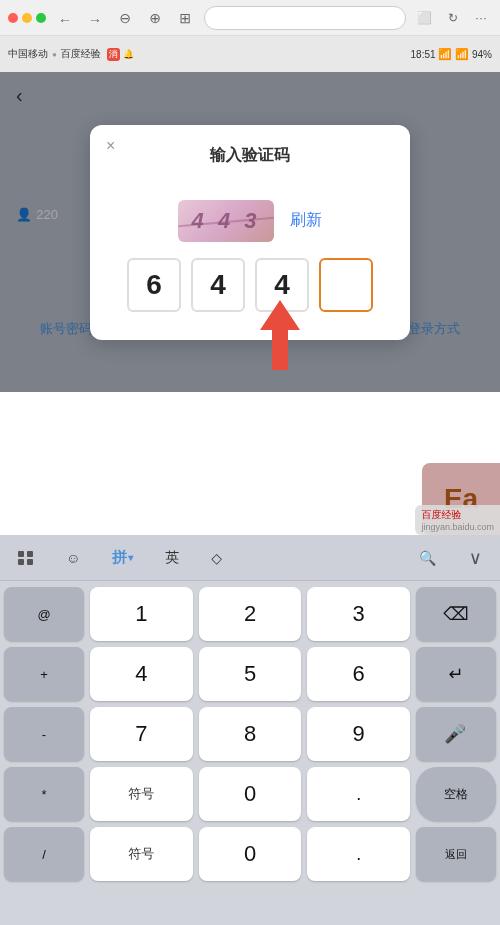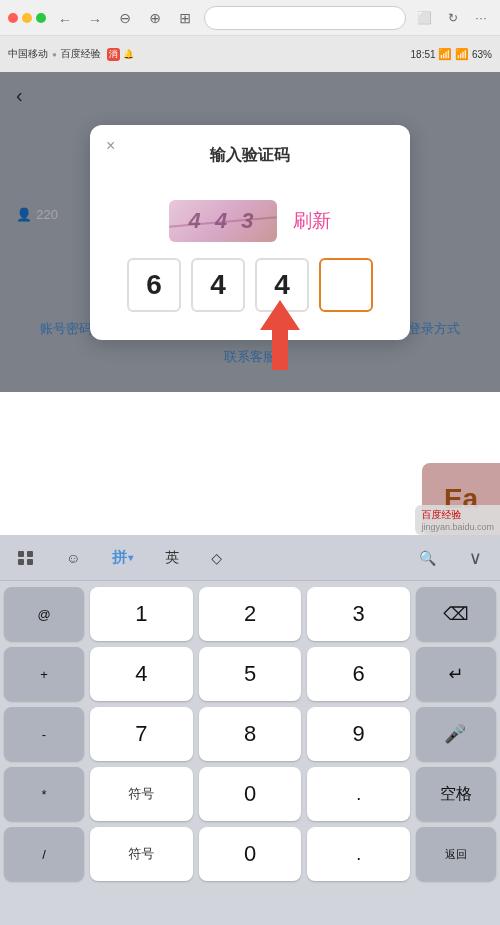--- a/index.html
+++ b/index.html
@@ -146,21 +146,21 @@
       margin-bottom: 34px;
     }
     .captcha-area {
       display: flex;
       align-items: center;
       justify-content: center;
       gap: 16px;
       margin-bottom: 16px;
     }
     .captcha-image {
-      width: 108px;
+      width: 96px;
       height: 42px;
       background: linear-gradient(135deg, #e8c8d8, #d8a8c8, #c89898);
       border-radius: 6px;
       display: flex;
       align-items: center;
       justify-content: center;
       font-size: 22px;
       font-weight: bold;
       color: rgba(120,60,100,0.7);
       letter-spacing: 4px;
@@ -170,22 +170,22 @@
     }
     .captcha-image::before {
       content: '';
       position: absolute;
       top: 50%; left: 0; right: 0;
       height: 2px;
       background: rgba(150,80,120,0.4);
       transform: rotate(-5deg);
     }
     .captcha-refresh {
-      color: #ec4899;
-      font-size: 19px;
+      color: #3b82f6;
+      font-size: 16px;
       cursor: pointer;
     }
     .code-inputs {
       display: flex;
       gap: 10px;
       justify-content: center;
       margin-bottom: 8px;
     }
     .code-box {
       width: 54px; height: 54px;
@@ -346,21 +346,21 @@
     <span style="font-size:8px; color:#999">●</span>
     <span>百度经验</span>
     <span style="background:#e74c3c;color:#fff;border-radius:3px;padding:0 2px;font-size:9px;margin-left:2px;">消</span>
     <span style="font-size:9px;">🔔</span>
   </div>
   <div class="status-right">
     <span>18:51</span>
     <span style="font-size:11px;">📶</span>
     <span style="font-size:11px;">📶</span>
     <span>
-      <span>63</span>%
+      <span>94</span>%
     </span>
   </div>
 </div>
 
 <div class="app-area">
 
   <div class="app-topbar">
     <div class="back-btn">‹</div>
   </div>
 
@@ -409,23 +409,20 @@
           </svg>
         </div>
       </div>
     </div>
   </div>
 
   <div class="app-links" style="margin-top:90px;">
     <span class="app-link">账号密码登录</span>
     <span class="app-link">其他登录方式</span>
   </div>
-  <div class="contact-link">
-    <a class="app-link">联系客服</a>
-  </div>
 </div>
 
 <div class="keyboard-area">
 
   <div class="ime-toolbar">
 
     <div class="ime-btn">
       <div style="display:grid;grid-template-columns:1fr 1fr;gap:2px;width:16px;">
         <div style="width:6px;height:6px;background:#555;border-radius:1px;"></div>
         <div style="width:6px;height:6px;background:#555;border-radius:1px;"></div>
@@ -471,21 +468,21 @@
       <div class="key">8</div>
       <div class="key">9</div>
       <div class="key action side">🎤</div>
     </div>
 
     <div class="key-row">
       <div class="key dark side">*</div>
       <div class="key special" style="font-size:13px;">符号</div>
       <div class="key">0</div>
       <div class="key" style="font-size:18px;">.</div>
-      <div class="key action side" style="font-size:16px;">空格</div>
+      <div class="key action side" style="font-size:12px;border-radius:21px;">空格</div>
     </div>
 
     <div class="key-row">
       <div class="key dark side">/</div>
       <div class="key special" style="font-size:13px;">符号</div>
       <div class="key">0</div>
       <div class="key" style="font-size:18px;">.</div>
       <div class="key dark side" style="font-size:11px;">返回</div>
     </div>
   </div>

